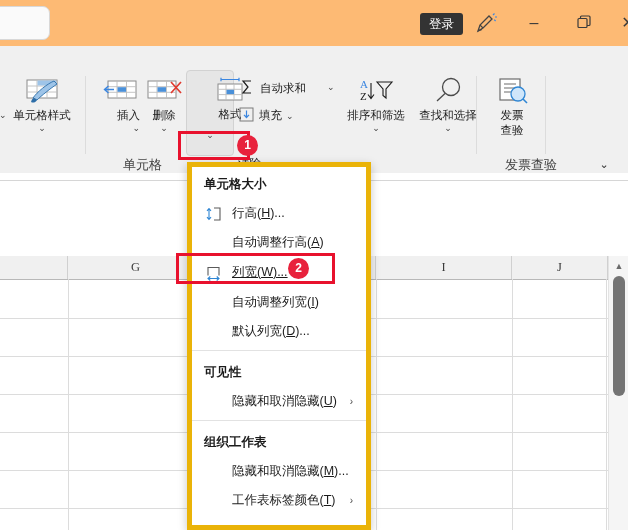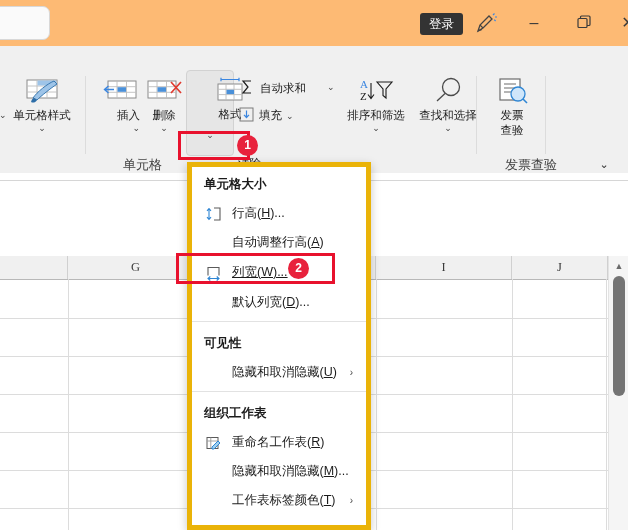--- a/index.html
+++ b/index.html
@@ -316,47 +316,40 @@
   <div class="mi" style="height:31px;text-decoration:underline;">
     <span class="micon">
       <svg width="17" height="17" viewBox="0 0 17 17">
         <path d="M3 11 V3 H14 V11" fill="none" stroke="#5a5a5a" stroke-width="1.1"></path>
         <path d="M3.5 14 H13.5 M5.3 12 L3 14 L5.3 16 M11.7 12 L14 14 L11.7 16" fill="none" stroke="#2f86d4" stroke-width="1.1"></path>
       </svg>
     </span>
     <span class="mtxt"><span>列宽(</span><span class="u">W</span><span>)...</span></span>
   </div>
 
+  <div class="mi">
+    <span class="mtxt"><span>自动调整列宽(</span><span class="u">I</span><span>)</span></span>
+  </div>
 
   <div class="mi">
     <span class="mtxt"><span>默认列宽(</span><span class="u">D</span><span>)...</span></span>
   </div>
 
   <div class="msep"></div>
 
   <div class="mh">可见性</div>
   <div class="mi">
     <span class="mtxt"><span>隐藏和取消隐藏(</span><span class="u">U</span><span>)</span></span>
     <span class="sub">›</span>
   </div>
 
   <div class="msep"></div>
 
   <div class="mh">组织工作表</div>
 
-  <div class="mi">
-    <span class="micon">
-      <svg width="17" height="17" viewBox="0 0 17 17">
-        <rect x="2" y="3" width="11" height="11" fill="#fff" stroke="#5a5a5a" stroke-width="1"></rect>
-        <path d="M2 6.5 H13 M5.8 3 V14" stroke="#9a9a9a" stroke-width=".9"></path>
-        <path d="M7 12.5 L13 6.5 L15 8.5 L9 14.5 H7 Z" fill="#9fd0f0" stroke="#2f86d4" stroke-width="1"></path>
-      </svg>
-    </span>
-    <span class="mtxt"><span>重命名工作表(</span><span class="u">R</span><span>)</span></span>
-  </div>
 
   <div class="mi">
     <span class="mtxt"><span>隐藏和取消隐藏(</span><span class="u">M</span><span>)...</span></span>
   </div>
 
   <div class="mi">
     <span class="mtxt"><span>工作表标签颜色(</span><span class="u">T</span><span>)</span></span>
     <span class="sub">›</span>
   </div>
 </div>

